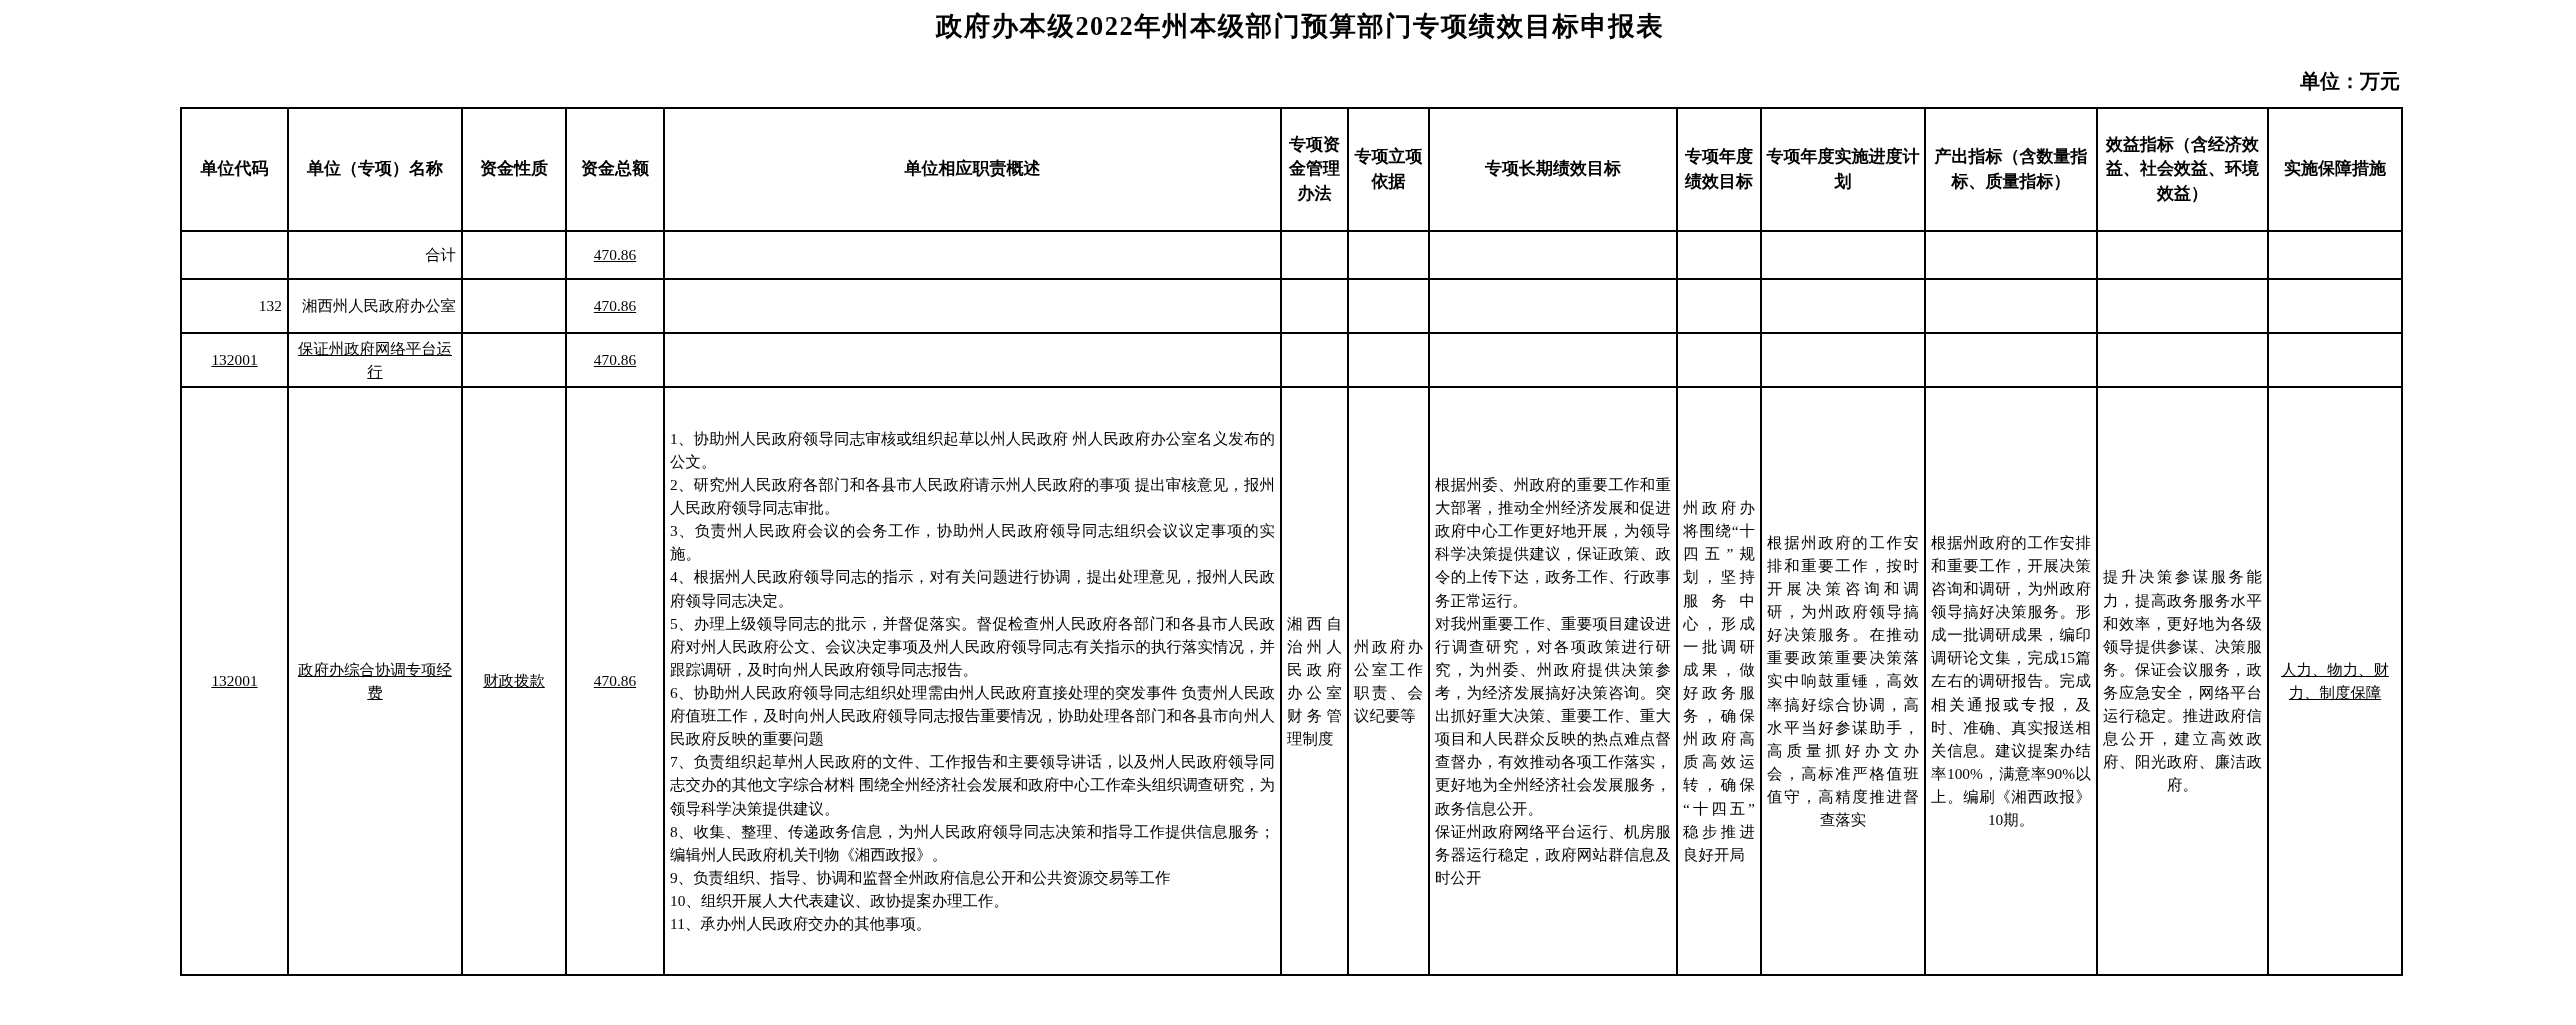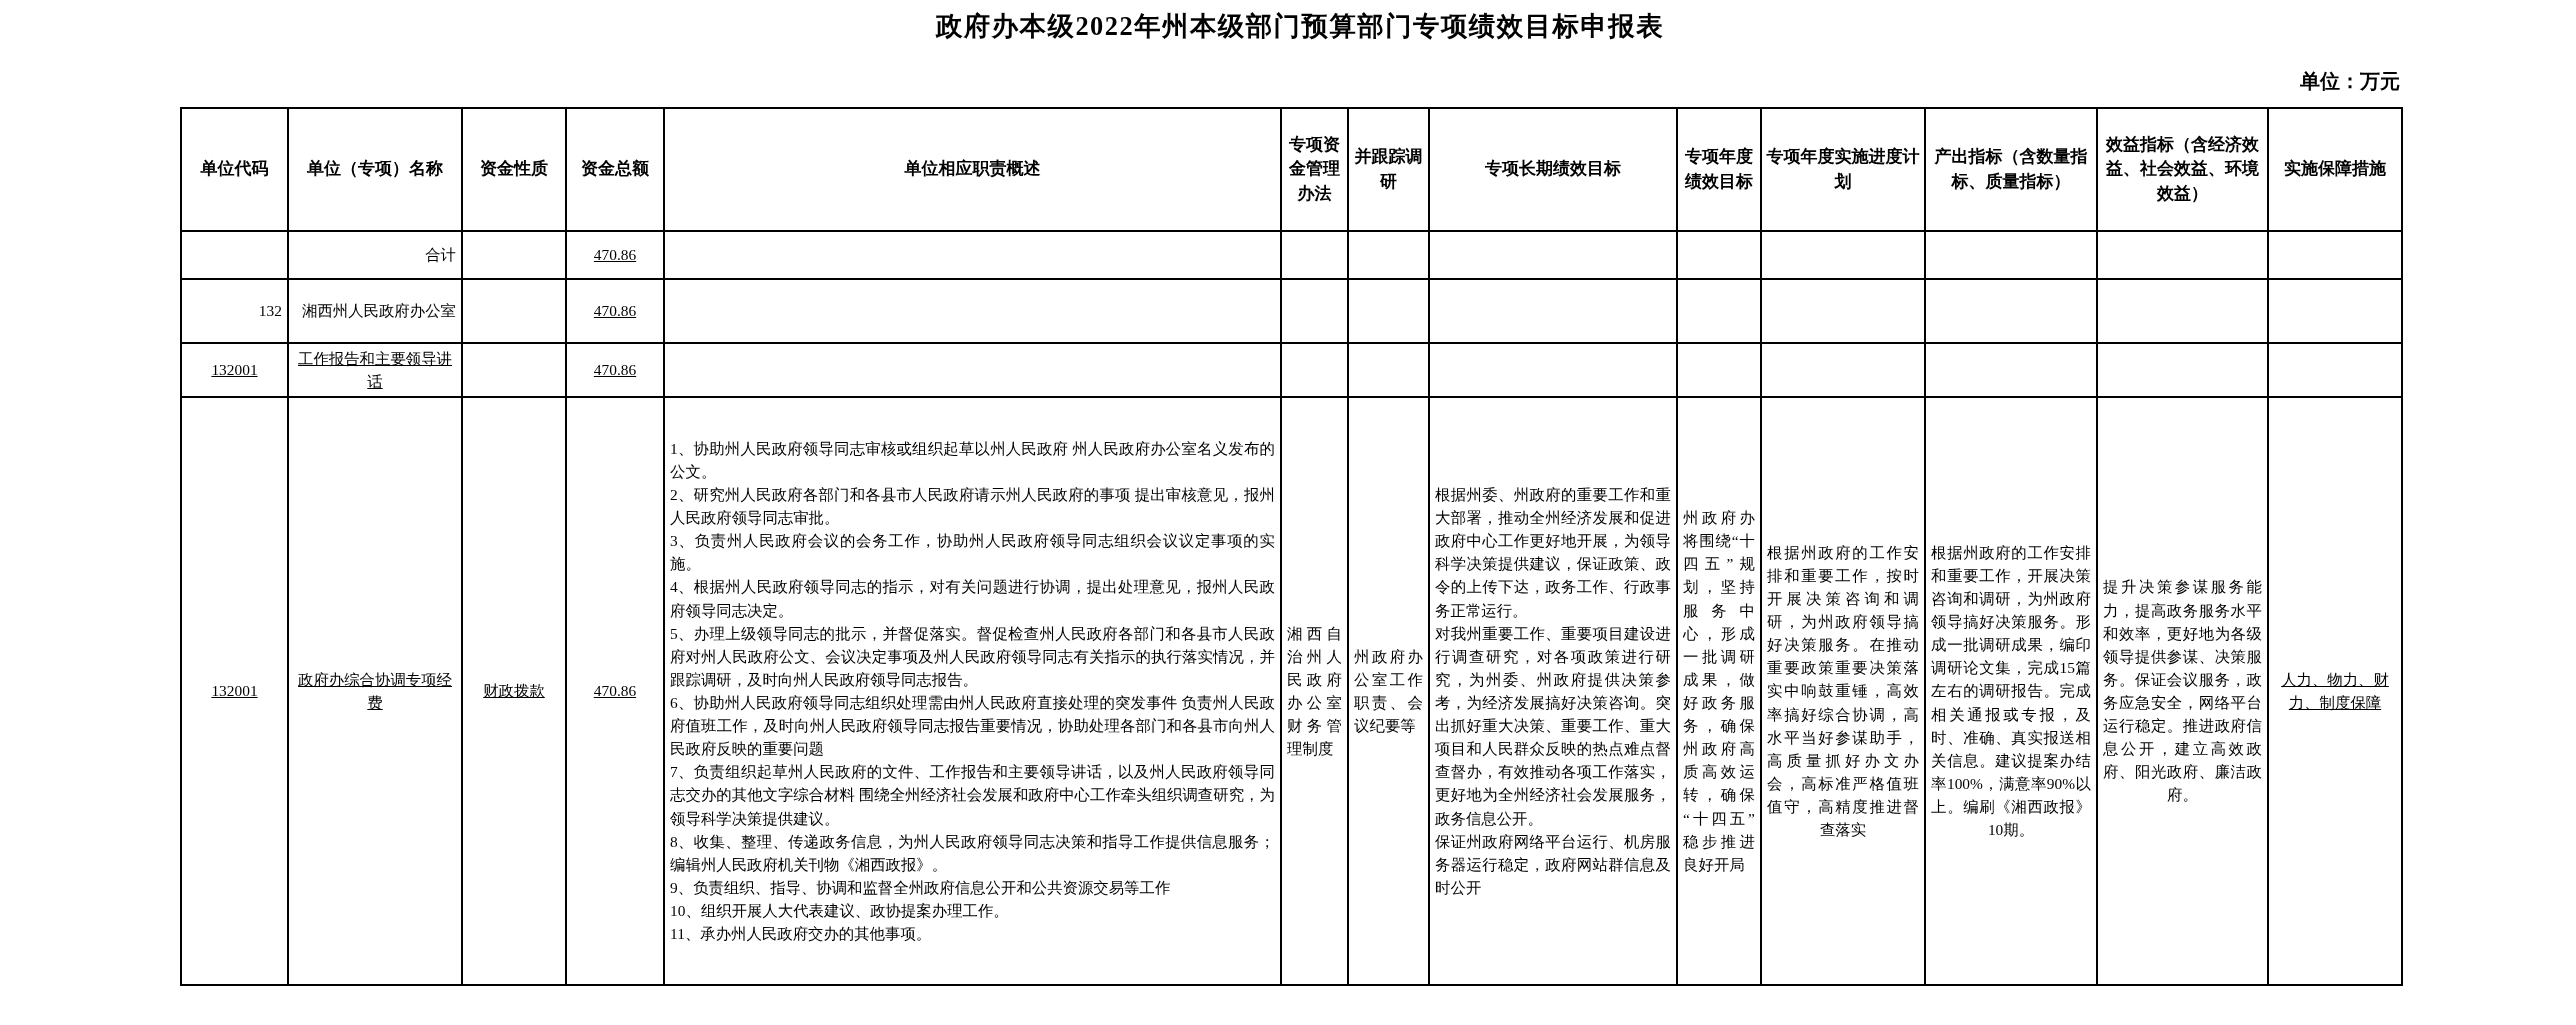--- a/index.html
+++ b/index.html
@@ -34,21 +34,21 @@
   }
   .report th{
     font-weight:bold;
     text-align:center;
     font-size:17px;
     line-height:1.45;
     padding:2.2px 3.7px;
   }
   tr.r-head{height:123px;}
   tr.r-sum{height:48px;}
-  tr.r-dept{height:64px;}
+  tr.r-dept{height:54px;}
   tr.r-unit{height:54px;}
   tr.r-main{height:588px;}
   .tl{text-align:right;}
   .tc{text-align:center;text-decoration:underline;}
   .tj{text-align:justify;}
   .tjc{text-align:justify;text-align-last:center;}
   .vt{vertical-align:top;}
   .pre{white-space:pre-line;margin-top:24px;}
   .duty{font-size:14.7px;line-height:1.52;}
   .narrow{padding:1.5px 2.9px;}
@@ -79,21 +79,21 @@
     </colgroup>
 
     <tbody>
         <tr class="r-head">
       <th>单位代码</th>
       <th>单位（专项）名称</th>
       <th>资金性质</th>
       <th>资金总额</th>
       <th>单位相应职责概述</th>
       <th class="narrow">专项资金管理办法</th>
-      <th class="narrow">并跟踪调研</th>
+      <th class="narrow">专项立项依据</th>
       <th>专项长期绩效目标</th>
       <th class="narrow">专项年度绩效目标</th>
       <th>专项年度实施进度计划</th>
       <th>产出指标（含数量指标、质量指标）</th>
       <th>效益指标（含经济效益、社会效益、环境效益）</th>
       <th>实施保障措施</th>
     </tr>
 
     <tr class="r-sum">
       <td class="tc"></td>
@@ -122,21 +122,21 @@
       <td></td>
       <td class="narrow"></td>
       <td></td>
       <td></td>
       <td></td>
       <td></td>
     </tr>
 
     <tr class="r-unit">
       <td class="tc">132001</td>
-      <td class="tc">工作报告和主要领导讲话</td>
+      <td class="tc">保证州政府网络平台运行</td>
       <td class="tc"></td>
       <td class="tc">470.86</td>
       <td class="tl"></td>
       <td class="narrow"></td>
       <td class="narrow"></td>
       <td></td>
       <td class="narrow"></td>
       <td></td>
       <td></td>
       <td></td>

